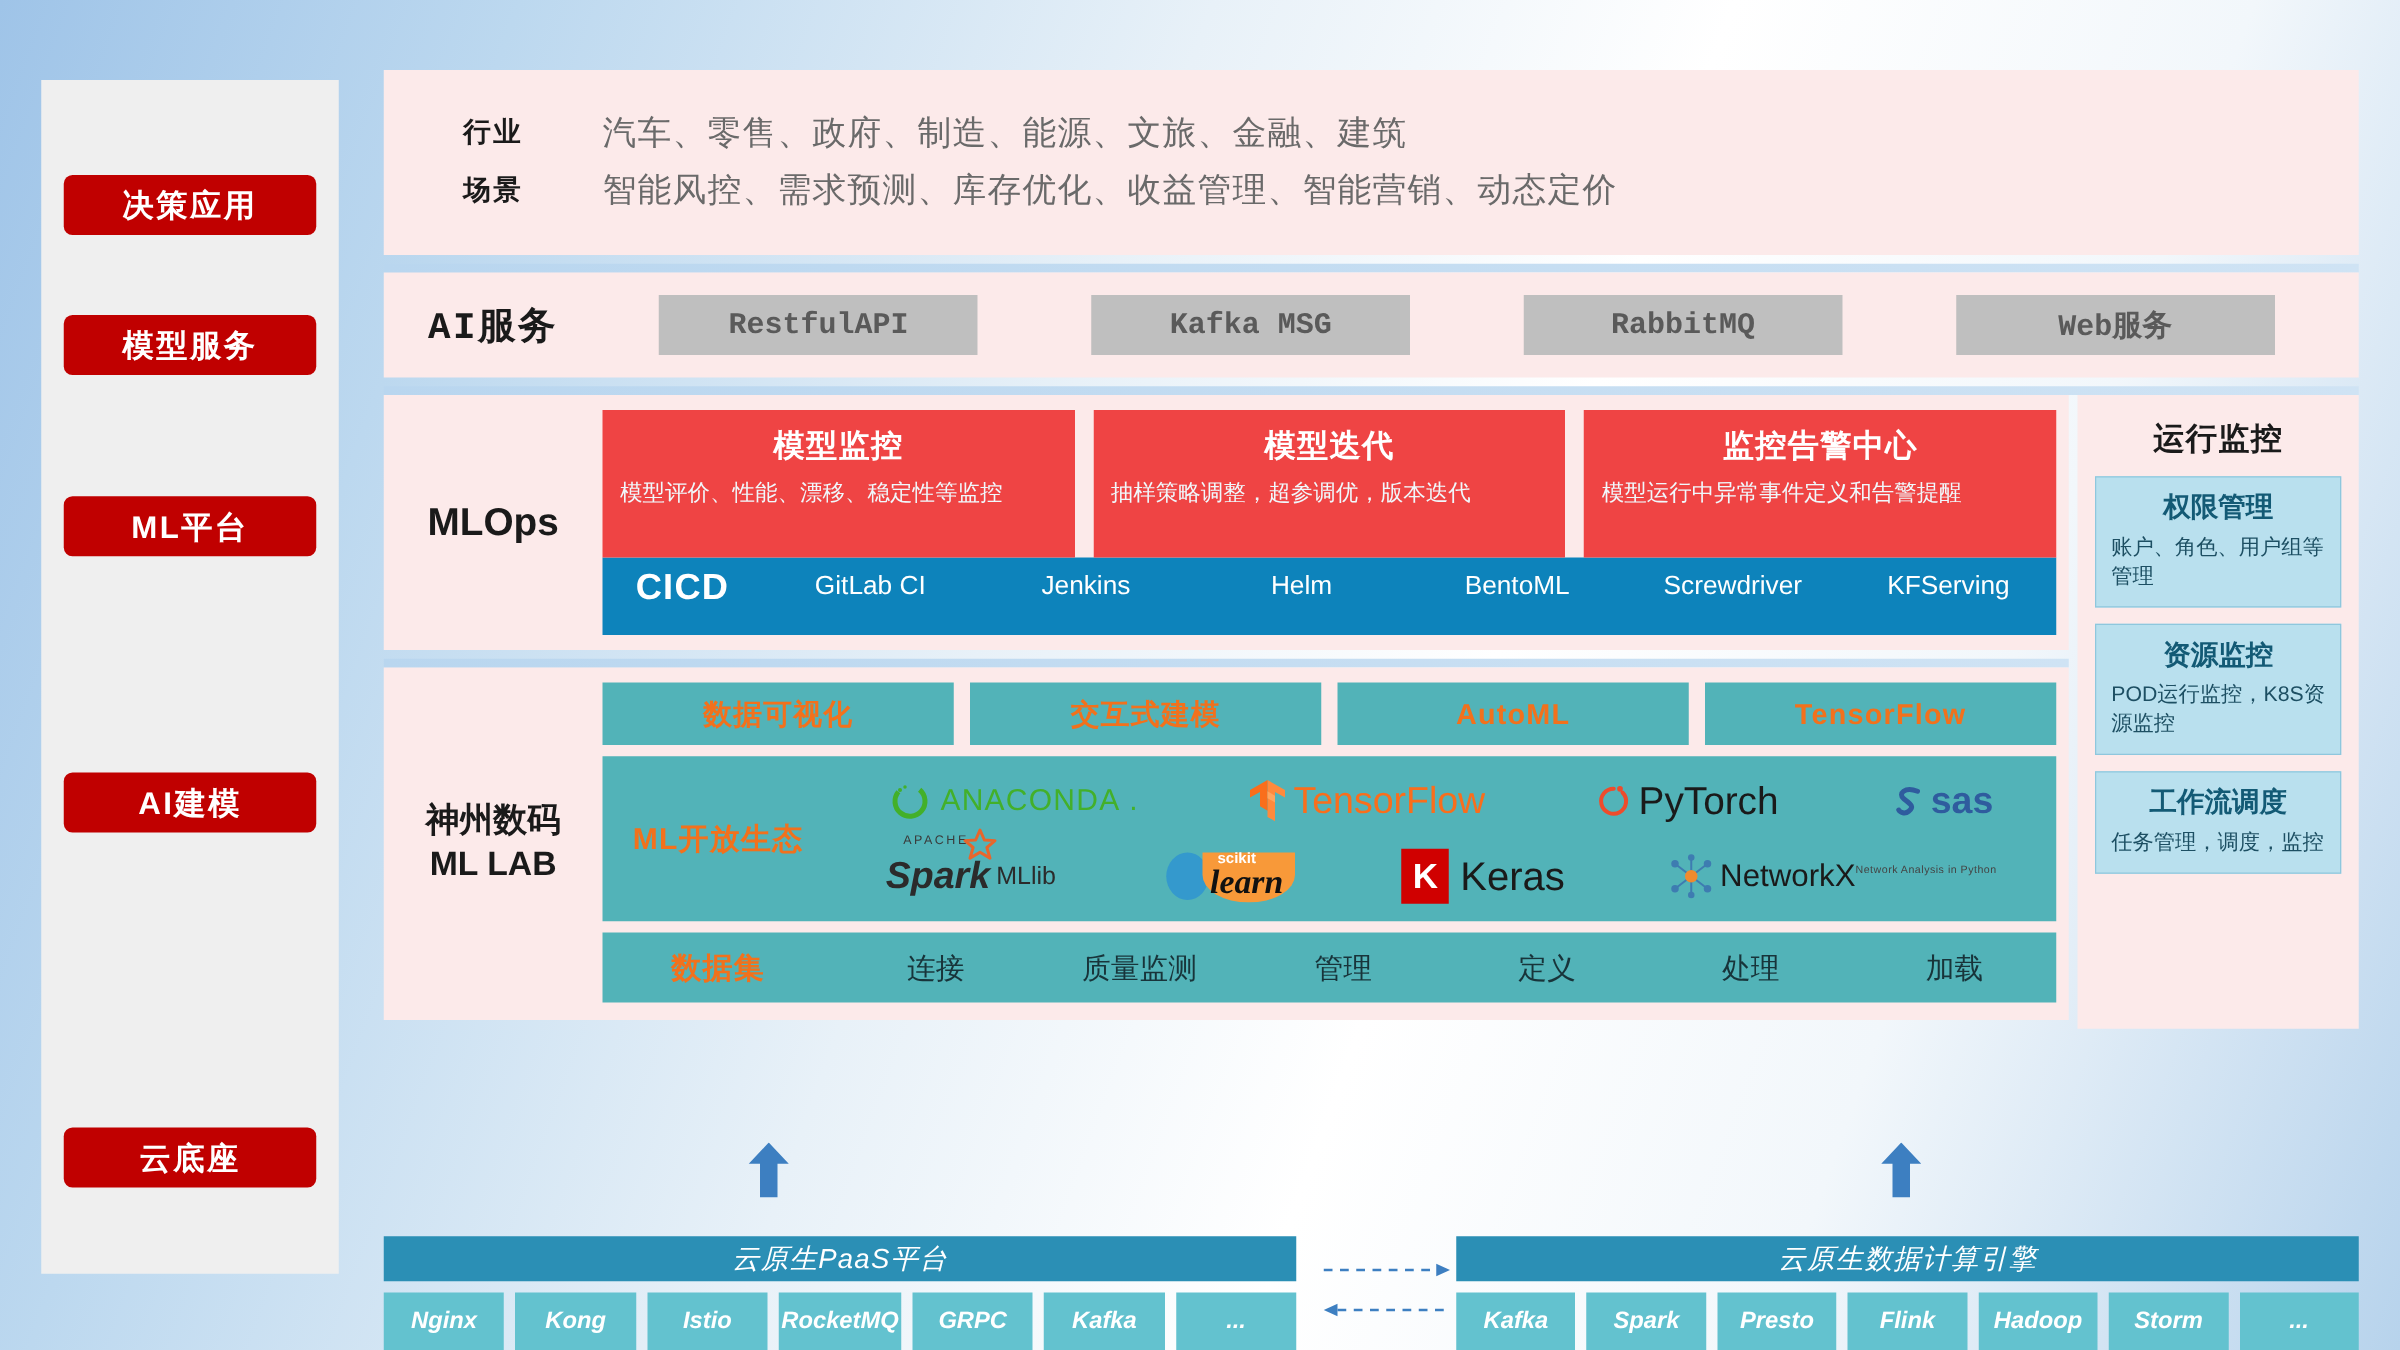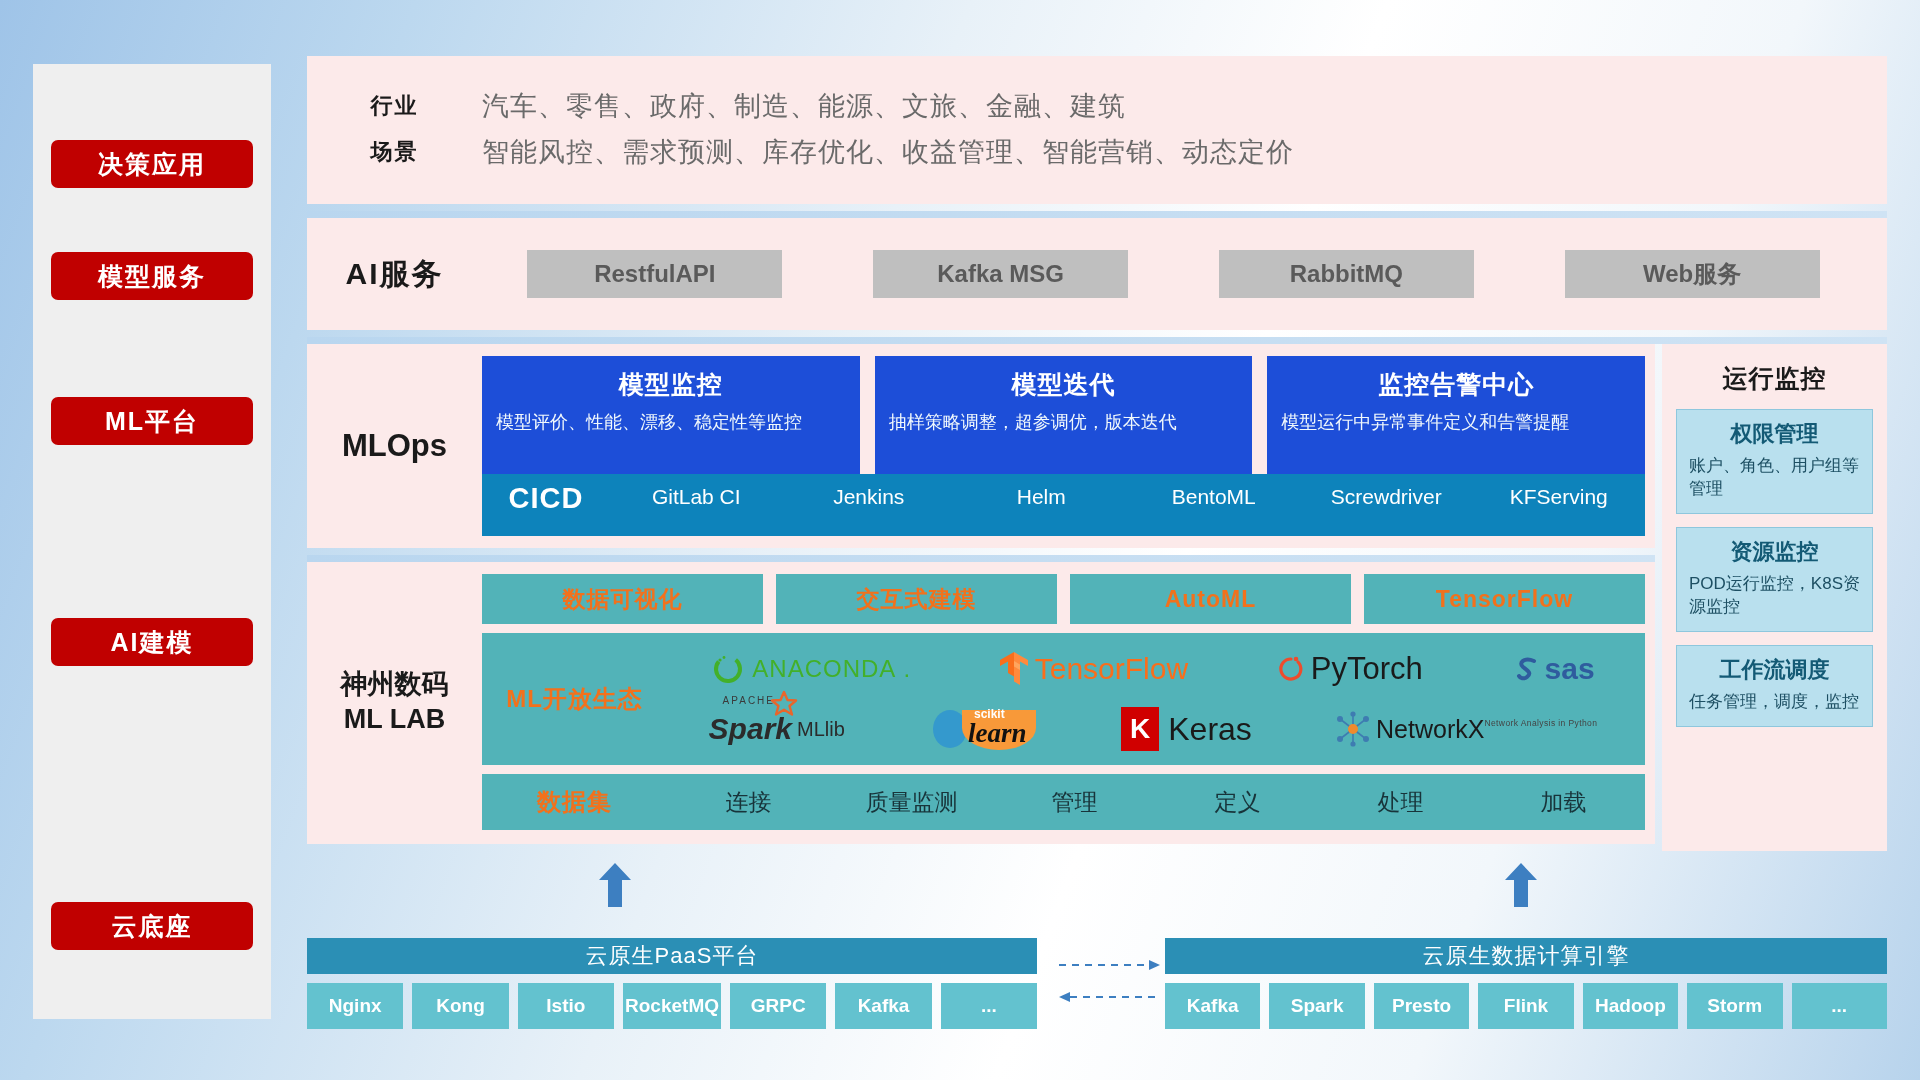--- a/index.html
+++ b/index.html
@@ -60,21 +60,21 @@
   #band-apps { padding: 22px 0 24px 0; }
   .kv-row { display: flex; align-items: center; margin: 10px 0; }
   .kv-key {
     width: 175px; text-align: center;
     font-size: 22px; font-weight: bold; color: #1a1a1a;
     letter-spacing: 2px; flex: none;
   }
   .kv-val { font-size: 27px; color: #6a6a6a; letter-spacing: 1px; }
 
   
-  #band-svc { padding: 32px 0; display: flex; align-items: center; }
+  #band-svc { padding: 18px 0; display: flex; align-items: center; font-family: Liberation Mono, monospace; }
   .svc-label {
     width: 175px; text-align: center; flex: none;
     font-size: 30px; font-weight: bold; color: #1a1a1a; letter-spacing: 2px;
   }
   .svc-items { display: flex; flex: 1; justify-content: space-around; padding-right: 22px; }
   .svc-chip {
     width: 255px; height: 48px;
     background: #bfbfbf;
     display: flex; align-items: center; justify-content: center;
     font-size: 24px; font-weight: bold; color: #5a5a5a;
@@ -88,21 +88,21 @@
   
   #band-mlops { padding: 12px 0 12px 0; display: flex; }
   .mlops-label {
     width: 175px; flex: none;
     display: flex; align-items: center; justify-content: center;
     font-size: 31px; font-weight: bold; color: #1a1a1a;
   }
   .mlops-right { flex: 1; padding-right: 10px; }
   .mlops-cards { display: flex; gap: 15px; }
   .mlops-card {
-    flex: 1; background: #1d4ed8; color: #fff;
+    flex: 1; background: #ef4444; color: #fff;
     padding: 12px 14px 16px 14px;
     min-height: 118px;
   }
   .mlops-card h4 {
     font-size: 25px; font-weight: bold; text-align: center;
     margin-bottom: 9px; letter-spacing: 1px;
   }
   .mlops-card p { font-size: 18px; line-height: 1.35; color: #f0f8fc; }
 
   .cicd-bar {
@@ -167,21 +167,21 @@
     background: #b9e0ee; margin-bottom: 13px;
     padding: 9px 12px 12px 12px; border: 1px solid #8ec7dd;
   }
   .mon-card h5 {
     text-align: center; font-size: 22px; font-weight: bold;
     color: #135a75; margin-bottom: 6px;
   }
   .mon-card p { font-size: 17px; color: #1d4f63; line-height: 1.35; }
 
   
-  #cloud { position: absolute; left: 307px; top: 893px; width: 1580px; height: 130px; }
+  #cloud { position: absolute; left: 307px; top: 944px; width: 1580px; height: 130px; font-style: italic; }
   .cloud-half { position: absolute; top: 45px; }
   .cloud-hdr {
     height: 36px; background: #2b8fb5; color: #fff;
     display: flex; align-items: center; justify-content: center;
     font-size: 22px; letter-spacing: 1px;
   }
   .cloud-chips { display: flex; gap: 9px; margin-top: 9px; }
   .cloud-chip {
     flex: 1; height: 46px; background: #63c2cf;
     display: flex; align-items: center; justify-content: center;

